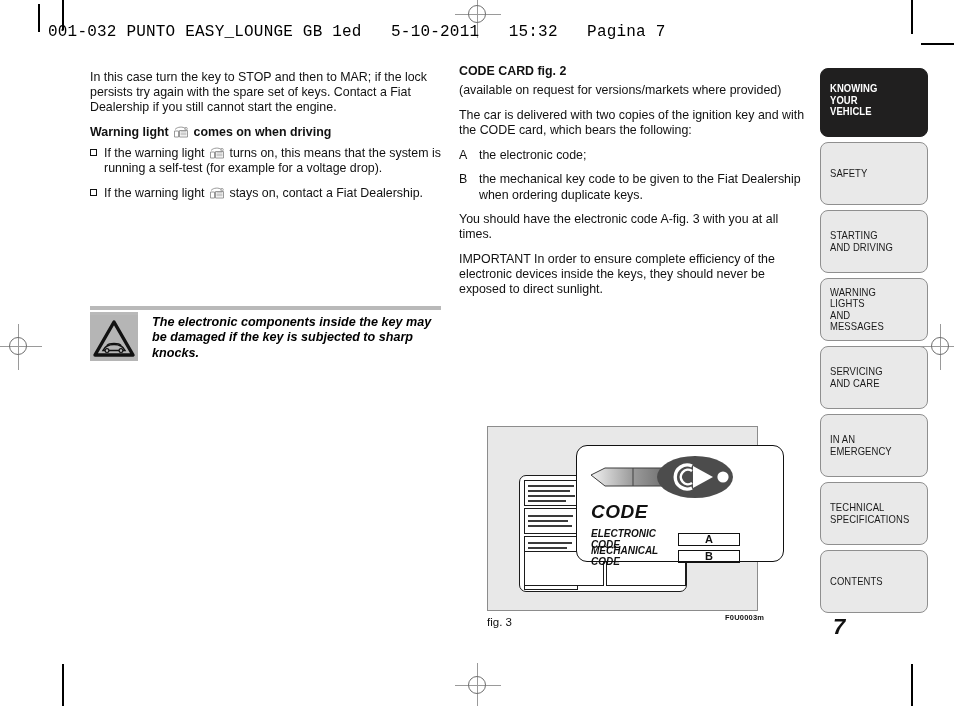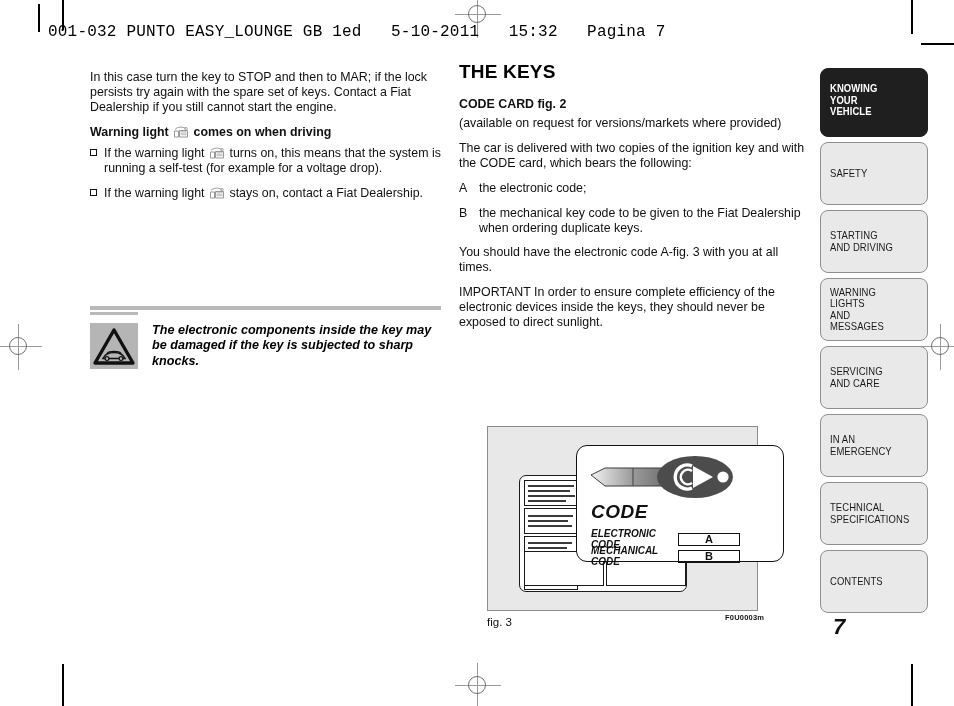--- a/index.html
+++ b/index.html
@@ -115,21 +115,20 @@
     background: #b9b9b9;
   }
   .wb-rule-short {
     width: 48px; height: 3px;
     background: #b9b9b9;
     margin-top: 2px;
   }
   .wb-body {
     display: flex;
     align-items: flex-end;
-    margin-top: 8px;
   }
   .wb-icon {
     width: 48px; height: 46px;
     background: #b5b5b5;
     flex: 0 0 auto;
     position: relative;
   }
   .wb-text {
     margin-left: 14px;
     font-weight: bold;
@@ -393,21 +392,20 @@
         <path d="M17 30.3 C19 27.6, 29 27.6, 31 30.3" fill="none" stroke="#111" stroke-width="1.3"></path>
         <circle cx="17" cy="35.6" r="1.9" fill="#b5b5b5" stroke="#111" stroke-width="1.2"></circle>
         <circle cx="31" cy="35.6" r="1.9" fill="#b5b5b5" stroke="#111" stroke-width="1.2"></circle>
       </svg>
     </div>
     <div class="wb-text">The electronic components inside the key may be damaged if the key is subjected to sharp knocks.</div>
   </div>
 </div>
 
 <div class="col" id="right-col">
-  <h1 class="section-title">THE KEYS</h1>
 
   <p class="hdr tight">CODE CARD fig. 2</p>
   <p>(available on request for versions/markets where provided)</p>
 
   <p>The car is delivered with two copies of the ignition key and with the CODE card, which bears the following:</p>
 
   <div class="ab">
     <span class="ltr">A</span>
     <span>the electronic code;</span>
   </div>

